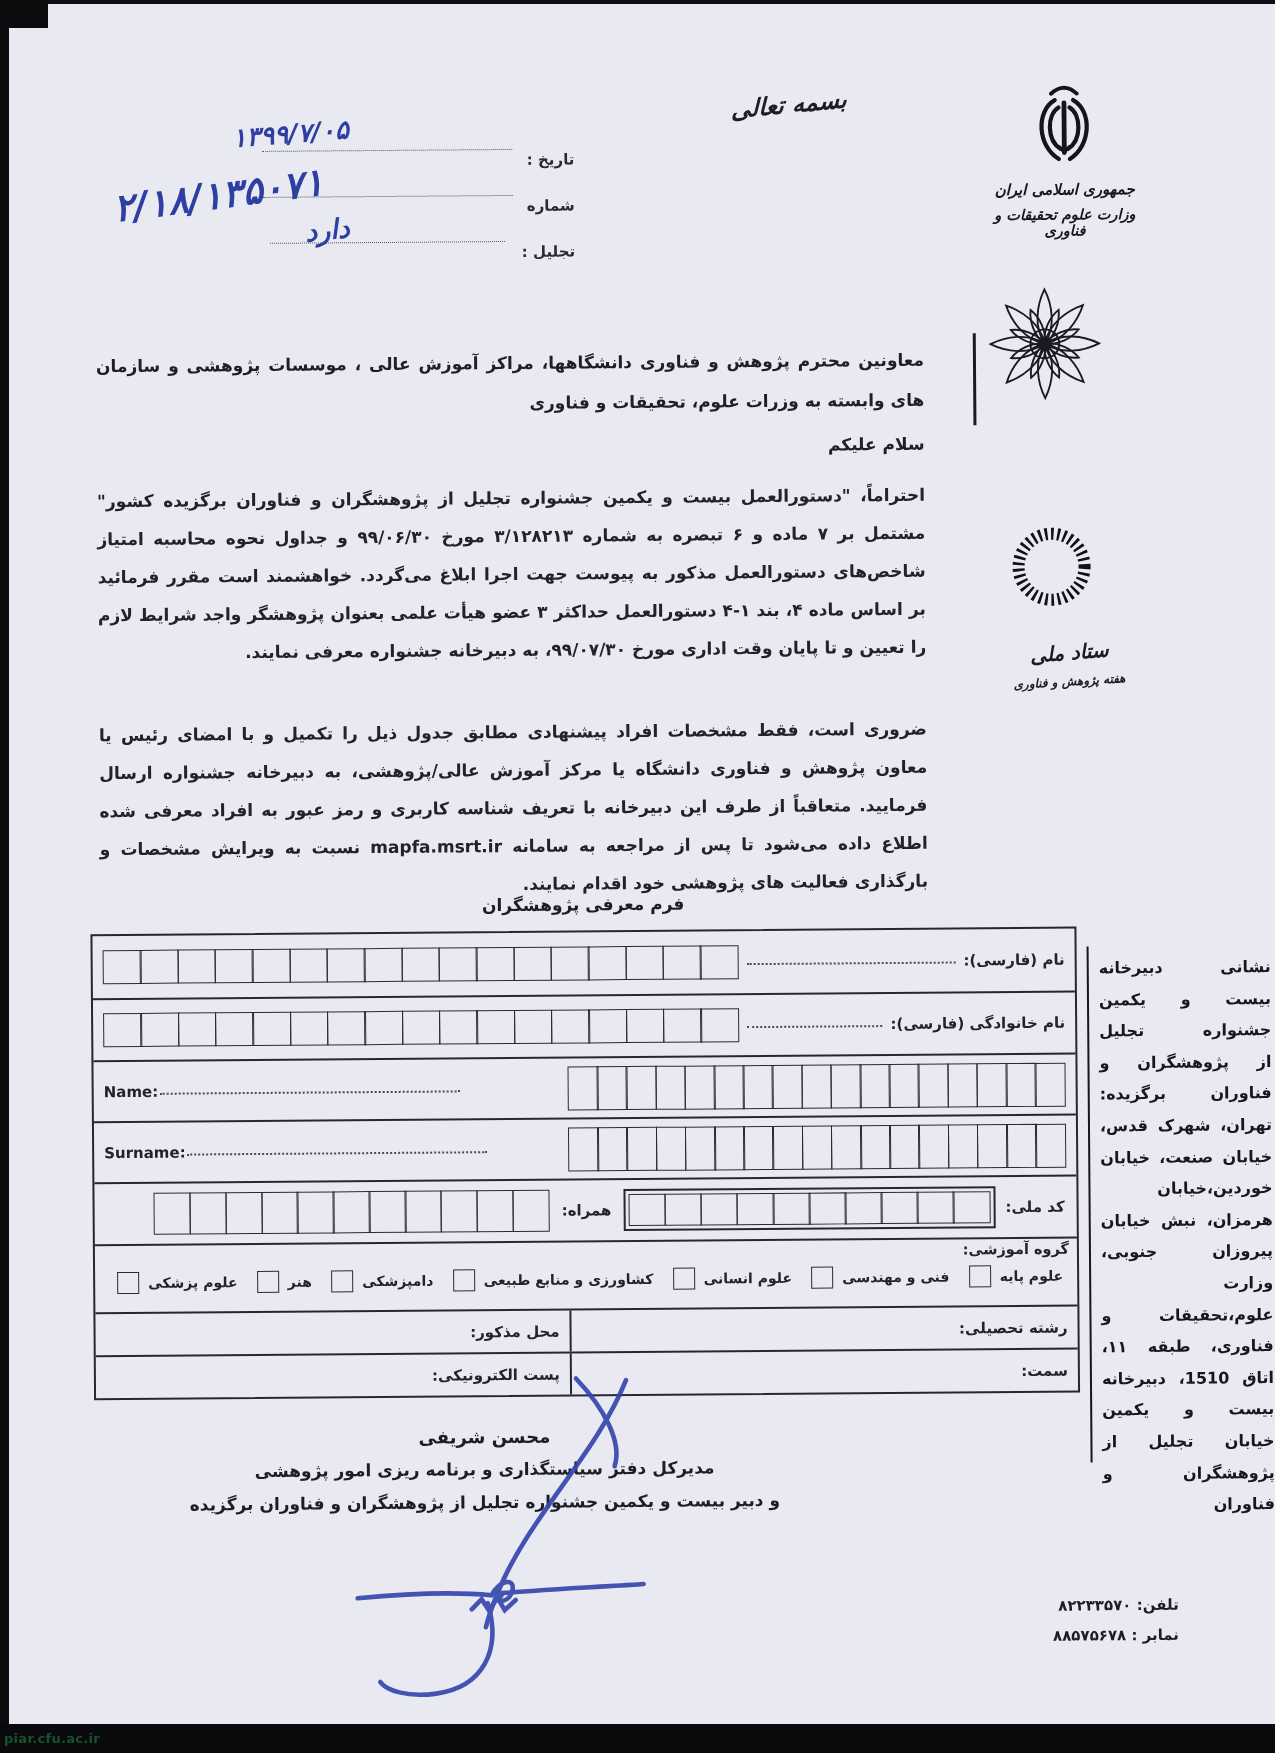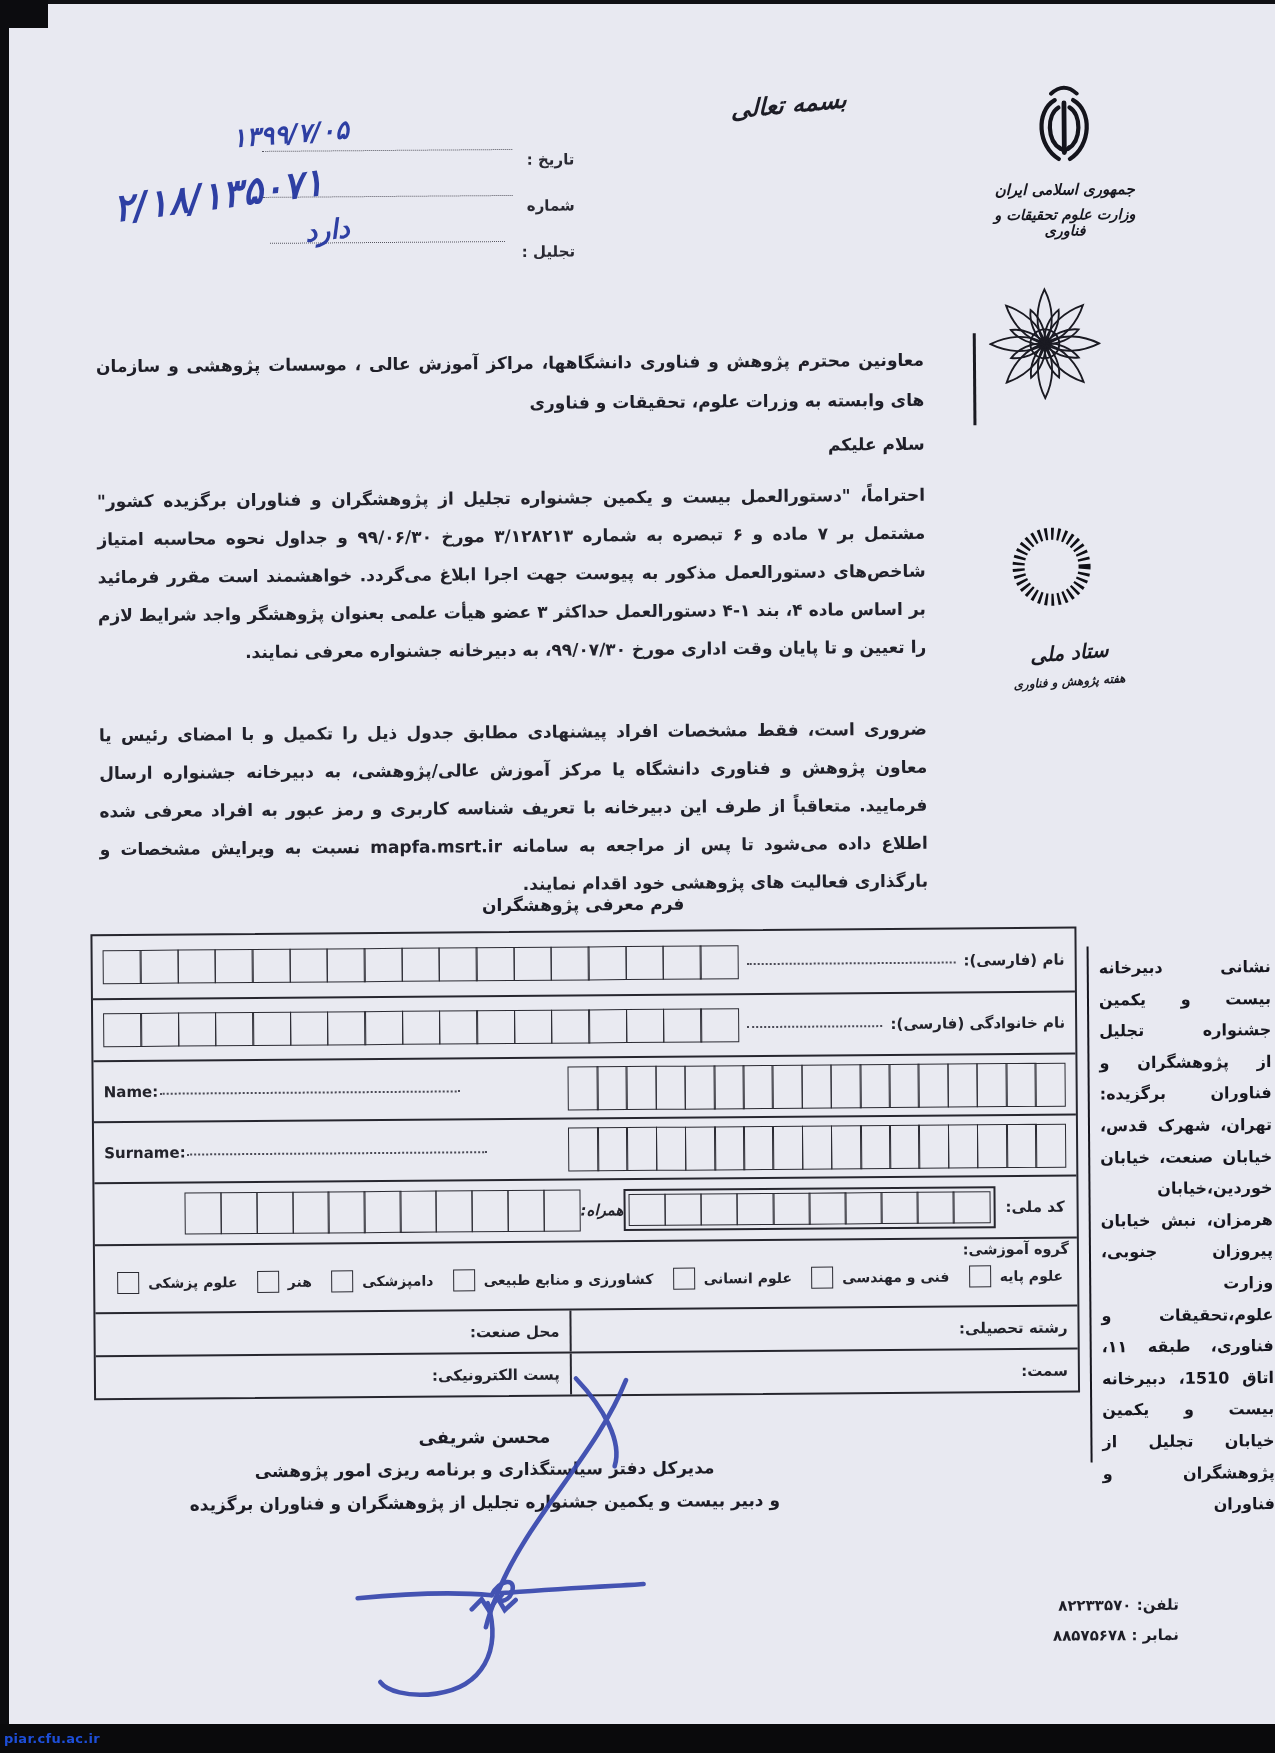--- a/index.html
+++ b/index.html
@@ -6,21 +6,21 @@
   .stage{position:relative;width:1275px;height:1753px;margin:0 auto;background:#e8e9f1;
          overflow:hidden;font-family:"DejaVu Sans",sans-serif;color:#23232b;}
   .tilt{position:absolute;inset:0;transform:rotate(-0.45deg);}
   .abs{position:absolute;}
 
   
   .edge-left{left:0;top:0;width:9px;height:1753px;background:#0c0c0f;}
   .edge-top{left:0;top:0;width:1275px;height:4px;background:#101014;}
   .edge-corner{left:0;top:0;width:48px;height:28px;background:#0c0c0f;}
   .edge-bottom{left:0;top:1724px;width:1275px;height:29px;background:#0a0a0c;}
-  .watermark{left:4px;top:1731px;font-size:13px;font-weight:bold;color:#1d4ed8;letter-spacing:.3px;z-index:9;}
+  .watermark{left:4px;top:1731px;font-size:13px;font-weight:bold;color:#14532d;letter-spacing:.3px;z-index:9;}
 
   
   .besmellah{left:690px;top:92px;width:210px;text-align:center;font-size:24px;font-weight:bold;
              font-style:italic;transform:rotate(-5deg) skewX(-6deg);color:#1d1d26;}
   .emblem-wrap{left:985px;top:86px;width:170px;text-align:center;}
   .emblem-svg{display:block;margin:0 auto;}
   .gov-line1{margin-top:6px;font-size:15px;font-weight:bold;font-style:italic;color:#16161e;}
   .gov-line2{margin-top:8px;font-size:14.5px;font-weight:bold;font-style:italic;color:#16161e;}
 
   .hfields{left:180px;top:118px;width:400px;direction:rtl;font-size:15px;font-weight:bold;color:#2a2a33;}
@@ -63,21 +63,21 @@
   .row-fa{height:62px;padding:0 10px;}
   .boxes-fa{width:636px;height:34px;} .boxes-fa .box{flex:1;}
   .row-en{height:61px;direction:ltr;padding:0 10px;}
   .lab-en{font-size:15px;font-weight:bold;}
   .dots-en{flex:0 0 300px;border-bottom:2px dotted #4a4a55;margin:0 6px 8px 2px;height:12px;}
   .boxes-en{width:498px;height:44px;margin-left:auto;} .boxes-en .box{flex:1;}
   .row-codes{height:62px;padding:0 8px;}
   .lab-nid{padding:0 4px 0 10px;}
   .nid-wrap{border:2px solid #26262e;padding:3px;display:flex;width:372px;height:42px;box-sizing:border-box;}
   .nid-wrap .boxes{flex:1;} .nid-wrap .box{flex:1;}
-  .lab-mob{padding:0 0;font-style:italic;}
+  .lab-mob{padding:0 12px;}
   .boxes-mob{width:396px;height:42px;} .boxes-mob .box{flex:1;}
   .row-groups{display:block;height:68px;padding:2px 8px 0 8px;}
   .grp-label{text-align:right;font-size:14.5px;height:22px;}
   .grp-line{display:flex;justify-content:space-between;align-items:center;padding:2px 6px 0 14px;}
   .grp-item{display:flex;align-items:center;font-size:14px;}
   .cb{width:22px;height:22px;border:1.7px solid #2b2b33;margin-inline-start:9px;box-sizing:border-box;}
   .row-half{height:43px;align-items:stretch;}
   .half{display:flex;align-items:center;box-sizing:border-box;padding:0 10px;}
   .half-r{width:508px;border-inline-end:2px solid #26262e;}
   .half-l{flex:1;}
@@ -336,21 +336,21 @@
               <span class="cb"></span>
             </span>
         </div>
       </div>
 
       <div class="frow row-half">
         <div class="half half-r">
           <span>رشته تحصیلی:</span>
         </div>
         <div class="half half-l">
-          <span>محل صنعت:</span>
+          <span>محل مذکور:</span>
         </div>
       </div>
 
       <div class="frow row-half">
         <div class="half half-r">
           <span>سمت:</span>
         </div>
         <div class="half half-l">
           <span>پست الکترونیکی:</span>
         </div>

